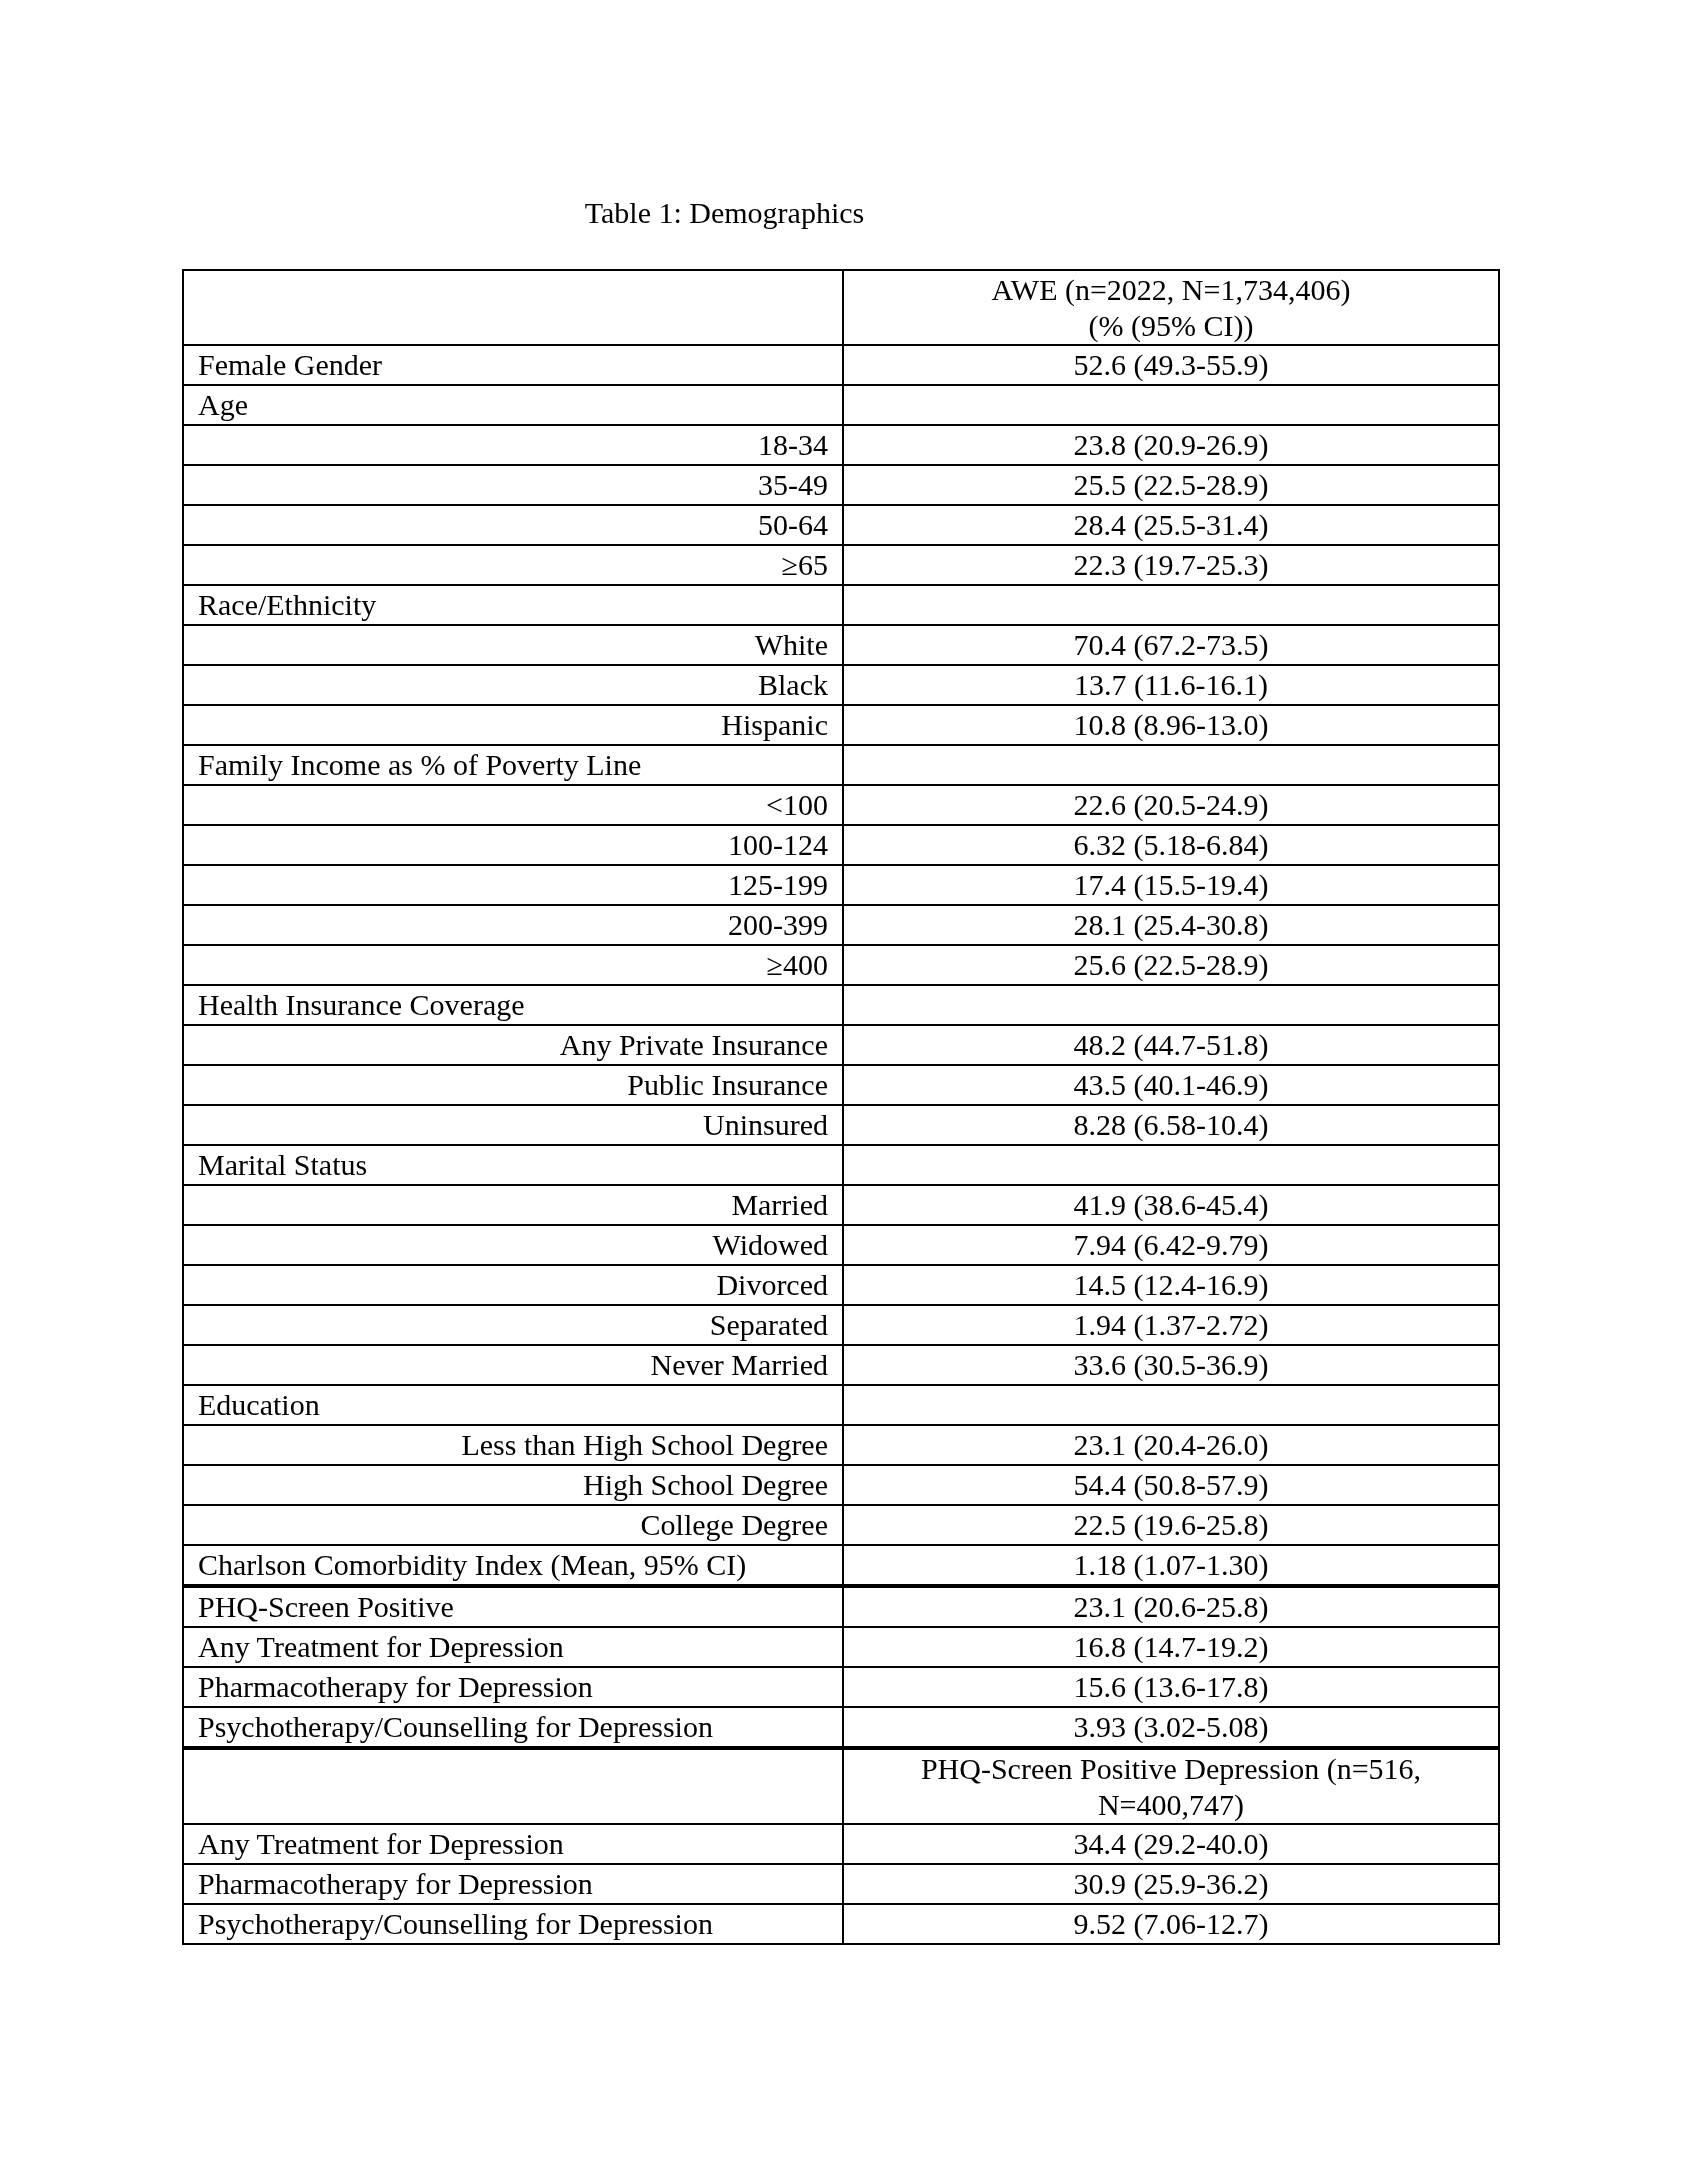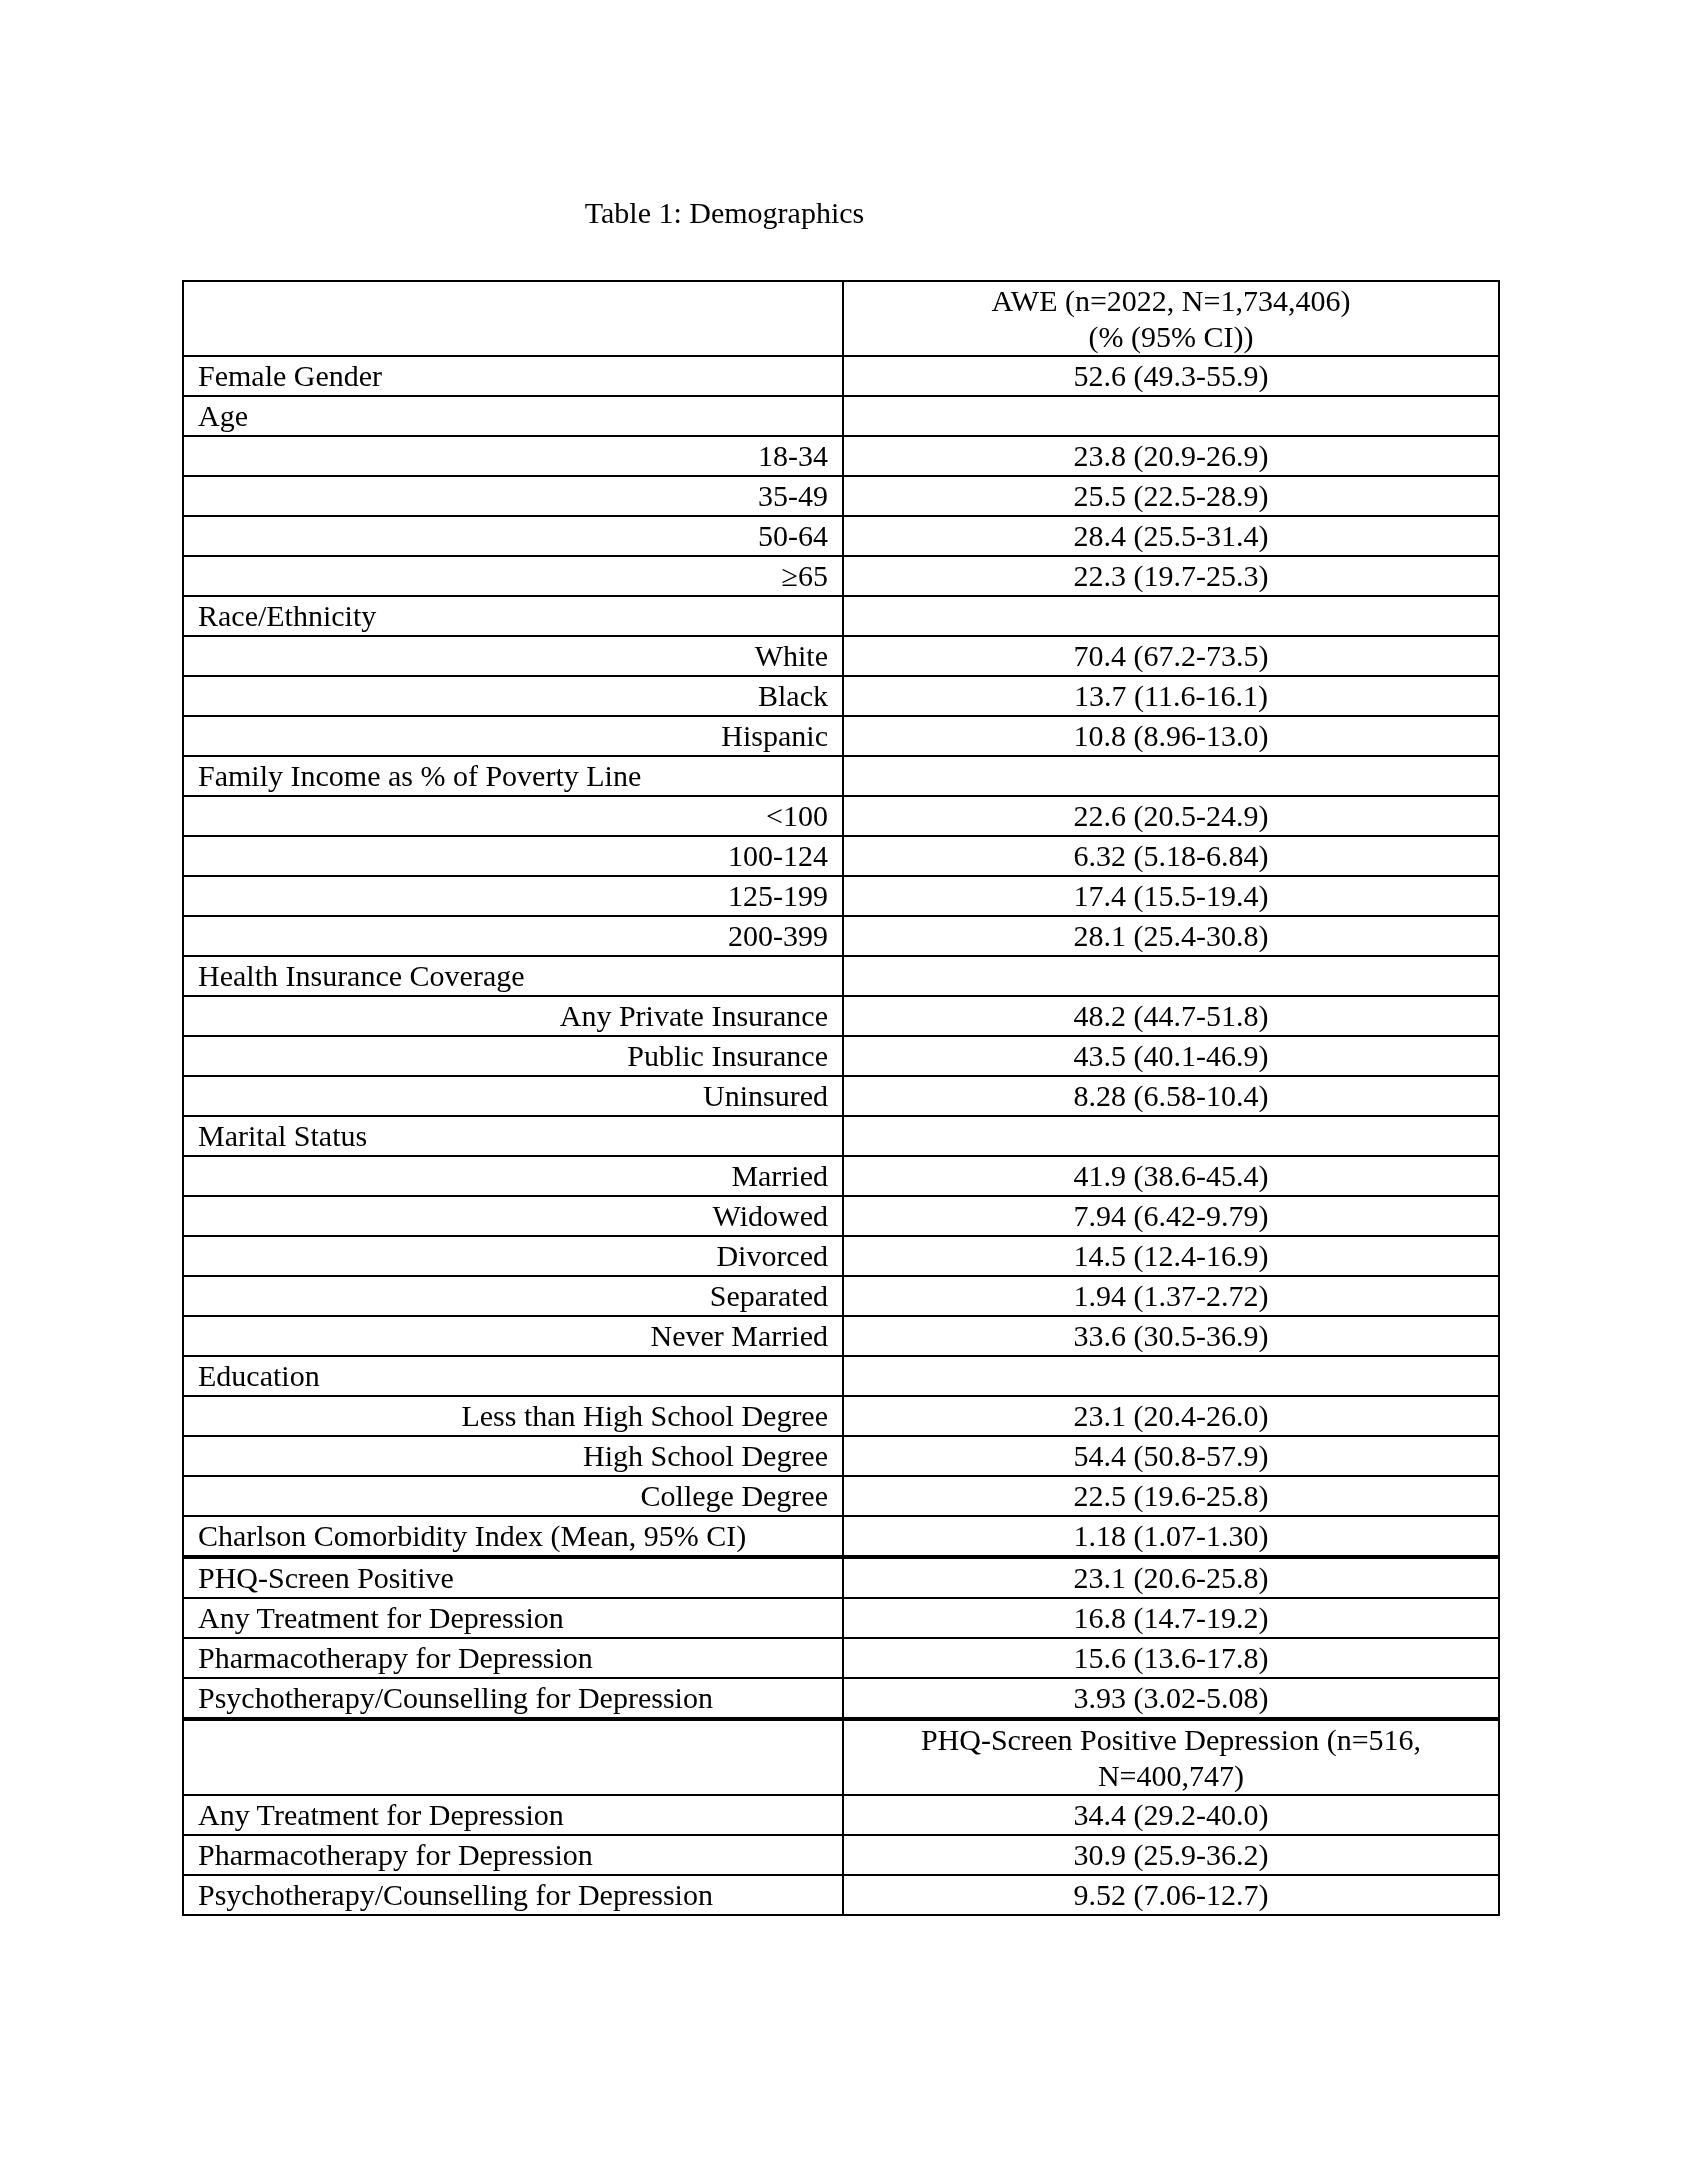--- a/index.html
+++ b/index.html
@@ -1,18 +1,18 @@
 <!DOCTYPE html>
 <html><head>
 <meta charset="utf-8">
 <style>
   html, body { margin: 0; padding: 0; background: #ffffff; }
   body { width: 1683px; height: 2178px; position: relative; font-family: "Liberation Serif", "DejaVu Serif", serif; color: #000; }
   .title { position: absolute; top: 196px; left: 0; width: 1449px; text-align: center; font-size: 30px; }
-  table.demo { position: absolute; top: 280px; left: 182px; width: 1318px; border-collapse: collapse; font-size: 30px; }
+  table.demo { position: absolute; top: 269px; left: 182px; width: 1318px; border-collapse: collapse; font-size: 30px; }
   table.demo td { border: 2px solid #000; padding: 0 14px; height: 36px; line-height: 38px; vertical-align: middle; }
   td.label { width: 630px; }
   td.val { text-align: center; }
   td.sub { text-align: right; }
   tr.head td { height: 73px; line-height: 36px; }
   tr.thick-top td { border-top: 4px solid #000; margin-left: 20px; }
 </style>
 </head>
 <body>
 
@@ -79,20 +79,24 @@
         <td class="label sub">100-124</td>
         <td class="val">6.32 (5.18-6.84)</td>
       </tr>
       <tr>
         <td class="label sub">125-199</td>
         <td class="val">17.4 (15.5-19.4)</td>
       </tr>
       <tr>
         <td class="label sub">200-399</td>
         <td class="val">28.1 (25.4-30.8)</td>
+      </tr>
+      <tr>
+        <td class="label sub">≥400</td>
+        <td class="val">25.6 (22.5-28.9)</td>
       </tr>
       <tr>
         <td class="label ">Health Insurance Coverage</td>
         <td class="val"></td>
       </tr>
       <tr>
         <td class="label sub">Any Private Insurance</td>
         <td class="val">48.2 (44.7-51.8)</td>
       </tr>
       <tr>

